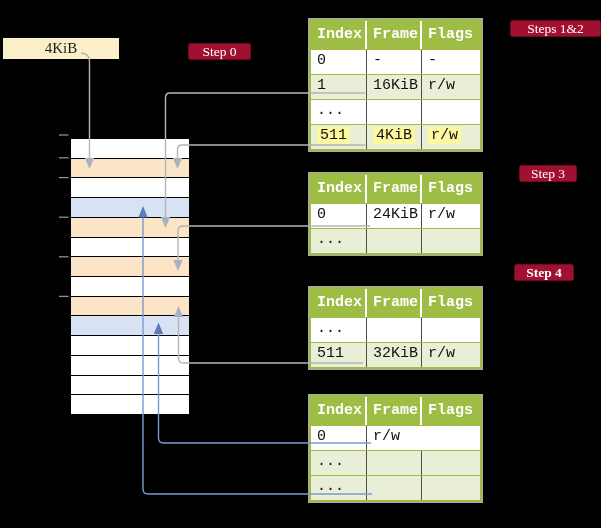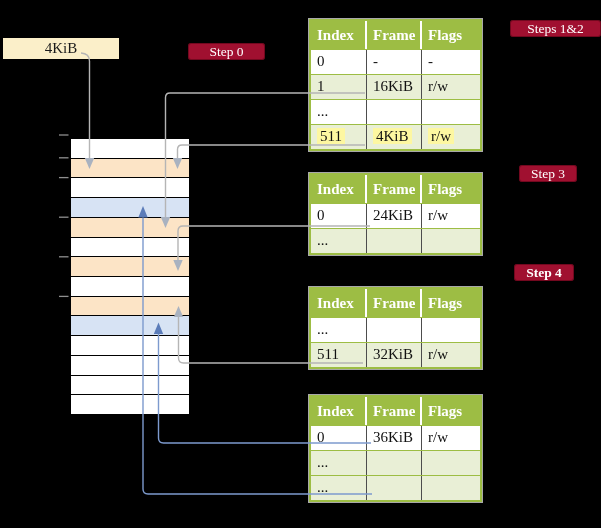--- a/index.html
+++ b/index.html
@@ -17,21 +17,21 @@
     font-size:15px; color:#1a1a1a;
   }
 
   
   .badge {
     position:absolute; background:var(--badge_red); color:#fff;
     font-size:13.5px; text-align:center; border-radius:3px;
     box-shadow: inset 0 0 0 1px rgba(60,0,10,.45);
     display:flex; align-items:center; justify-content:center;
   }
-  .badge-step0   { left:188px; top:43px;  width:77px; height:17px; }
+  .badge-step0   { left:188px; top:43px;  width:63px; height:17px; }
   .badge-steps12 { left:510px; top:20px;  width:91px; height:17px; }
   .badge-step3   { left:519px; top:157px; width:58px; height:17px;margin-top:8px; }
   .badge-step4   { left:514px; top:264px; width:60px; height:17px;font-weight:bold; }
 
   
   .stack {
     position:absolute; left:70px; top:138px; width:120px; height:277px;
     box-sizing:border-box; border:1.5px solid #000; background:#000;
     display:flex; flex-direction:column;
   }
@@ -40,21 +40,21 @@
   .fill-white  { background:#ffffff; }
   .fill-orange { background:var(--stack_orange); }
   .fill-blue   { background:var(--stack_blue); }
 
   
   .ptable {
     position:absolute; left:309px; width:169px;
     border:2px solid var(--header_green); outline:1px solid #a8a8a8;
     background:#fff;
   }
-  .hdr, .trow { display:grid; grid-template-columns:56px 55px 58px; }
+  .hdr, .trow { display:grid; grid-template-columns:56px 55px 58px;font-family:Liberation Mono, monospace; }
   .hdr { background:var(--header_green); height:28px; }
   .hdr-cell {
     color:#fff; font-weight:bold; font-size:15px; line-height:28px;
     padding-left:6px; border-right:2px solid #fff; box-sizing:border-box;
     overflow:hidden;
   }
   .hdr-cell:last-child { border-right:none; }
   .trow { height:25px; border-top:1.5px solid var(--header_green); box-sizing:border-box; }
   .trow.shaded .tcell { background:var(--row_green); }
   .tcell {
@@ -174,21 +174,20 @@
       </div>
     </div>
   <div class="ptable" id="ptable-3" style="top:395px">
       <div class="hdr">
         <div class="hdr-cell">Index</div>
         <div class="hdr-cell">Frame</div>
         <div class="hdr-cell">Flags</div>
       </div>
       <div class="trow">
         <div class="tcell">0</div>
-        <div class="tcell">36KiB</div>
         <div class="tcell">r/w</div>
       </div>
       <div class="trow shaded">
         <div class="tcell">...</div>
         <div class="tcell"></div>
         <div class="tcell"></div>
       </div>
       <div class="trow shaded">
         <div class="tcell">...</div>
         <div class="tcell"></div>

